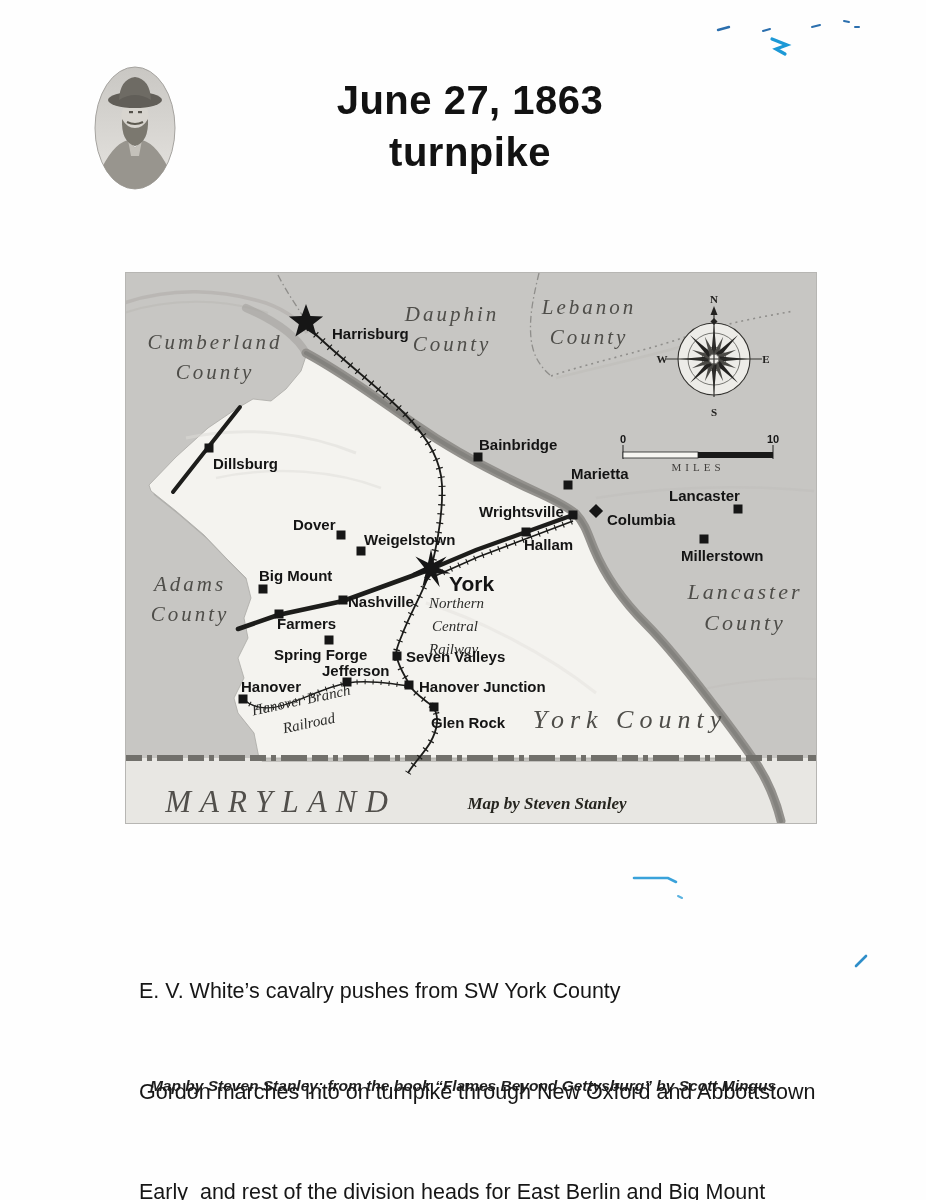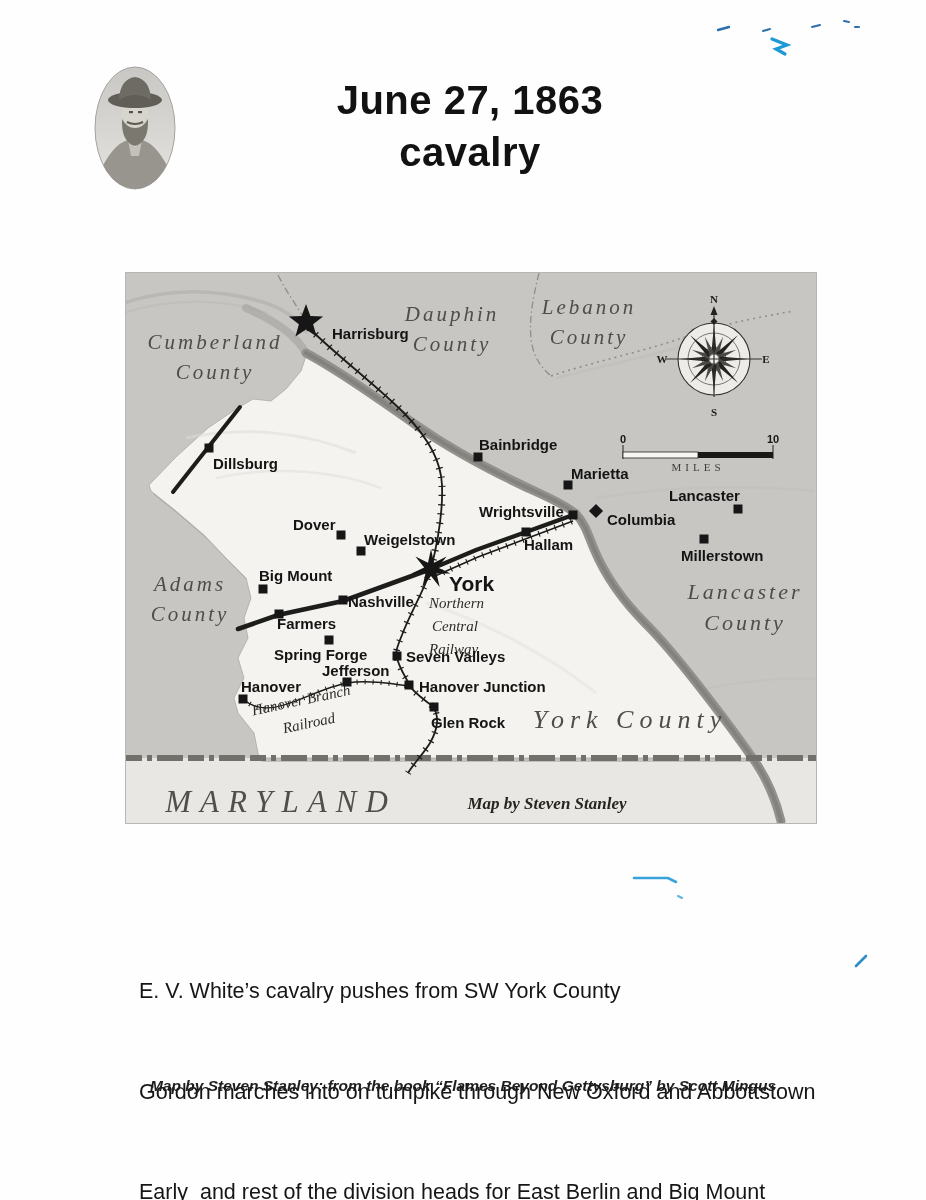--- a/index.html
+++ b/index.html
@@ -52,21 +52,21 @@
       <path d="M 35,58 Q 43,62 51,58" stroke="#5c594f" stroke-width="2" fill="none"></path>
       <rect x="37" y="47" width="4" height="2.2" fill="#55524b"></rect>
       <rect x="46" y="47" width="4" height="2.2" fill="#55524b"></rect>
       <ellipse cx="43" cy="36" rx="27" ry="8" fill="#615e58"></ellipse>
       <path d="M 27,36 Q 28,15 43,13 Q 58,15 59,36 Q 51,31 43,31 Q 35,31 27,36 Z" fill="#6e6b64"></path>
     </g>
   </svg>
 
   <div class="title-block">
     <div>June 27, 1863</div>
-    <div>cavalry</div>
+    <div>turnpike</div>
   </div>
 
   <div class="map-wrap">
   <svg id="mapsvg" width="690" height="550" viewBox="0 0 690 550">
 
     <rect x="0" y="0" width="690" height="550" fill="#c7c6c3"></rect>
 
     <g fill="none">
       <path d="M -2,30 C 45,14 95,16 140,30 C 162,38 176,50 181,60" stroke="#b0aeaa" stroke-width="3.5" opacity="0.6"></path>
       <path d="M -2,40 C 45,24 100,26 142,40" stroke="#b7b5b1" stroke-width="2" opacity="0.45"></path>

